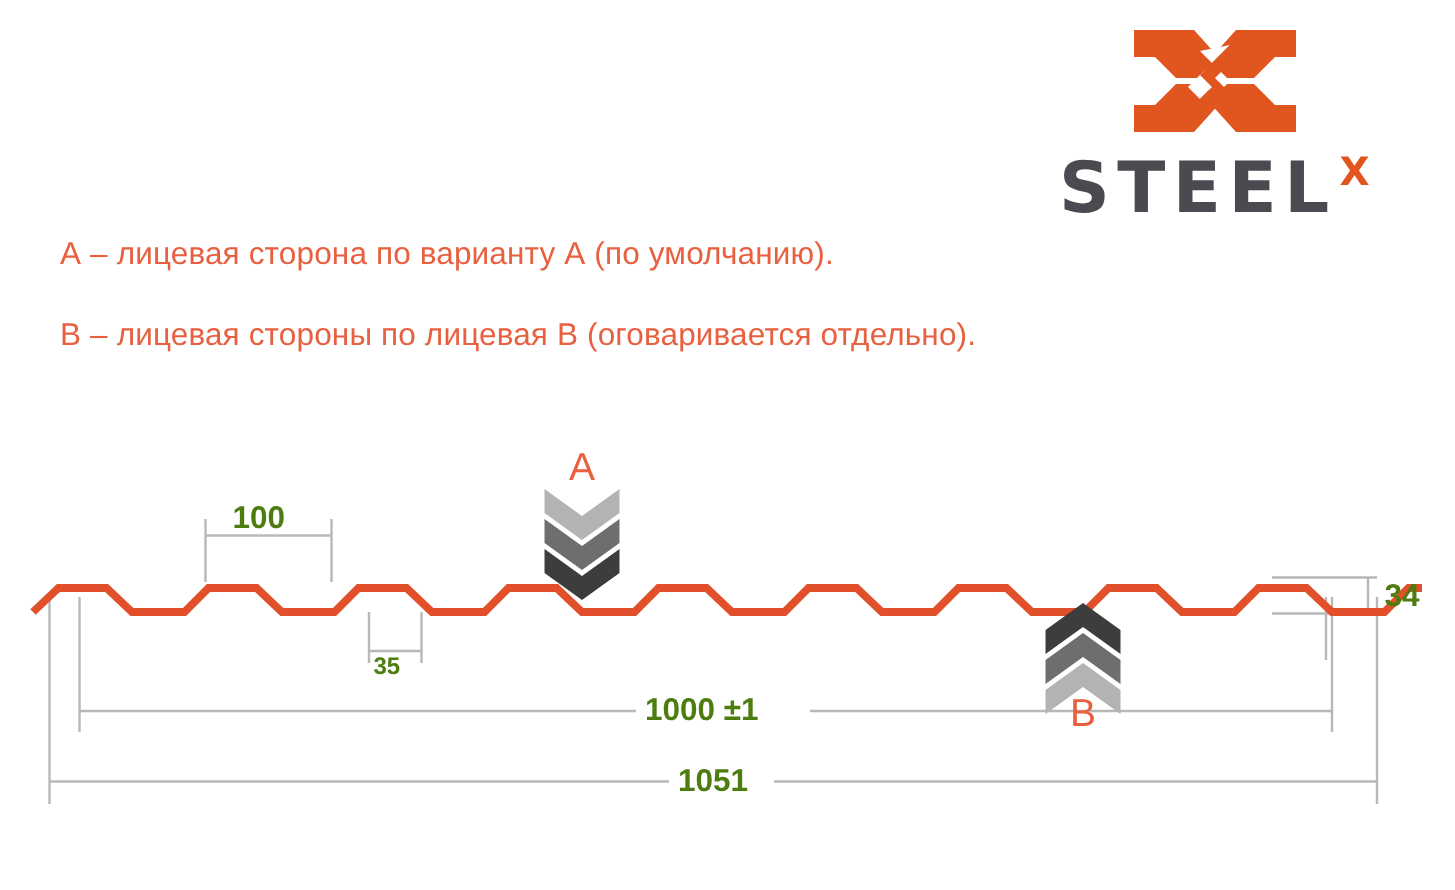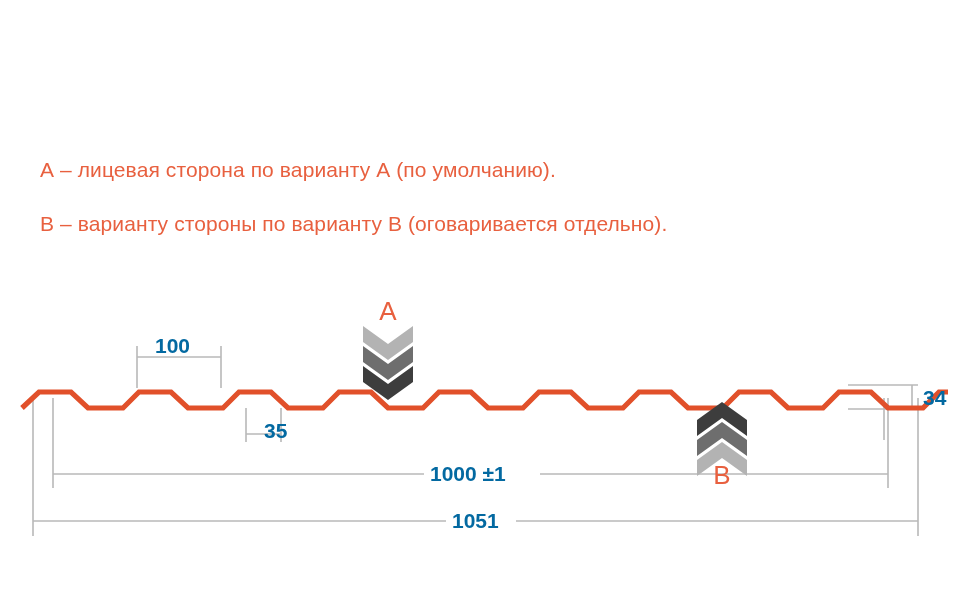--- a/index.html
+++ b/index.html
@@ -115,35 +115,34 @@
     left: 689px;
     top: 400px;
     width: 66px;
     height: 86px;
   }
   .marker-b .marker-label { bottom: -2px; }
 
   
   .dim-text {
     position: absolute;
-    color: #0369a1;
+    color: #4d7c0f;
     font-family: "Liberation Sans", sans-serif;
     font-weight: bold;
     white-space: nowrap;
   }
   .dim-100 {
     left: 155px;
     top: 334px;
     font-size: 21px;
   }
   .dim-35 {
     left: 249px;
-    top: 419px;
-    font-size: 21px;
-    margin-left: 15px;
+    top: 436px;
+    font-size: 16px;
   }
   .dim-21 {
     left: 923px;
     top: 386px;
     font-size: 21px;
   }
   .dim-1000 {
     left: 430px;
     top: 462px;
     font-size: 21px;
@@ -152,23 +151,45 @@
     left: 452px;
     top: 509px;
     font-size: 21px;
   }
 </style>
 </head>
 <body>
 
 <div id="stage">
 
+  <div class="logo-block">
+    <div class="logo-mark">
+      <svg viewBox="0 0 112 80" width="112" height="80" xmlns="http://www.w3.org/2000/svg">
+
+        <path d="M2,6 L40,6 L56,24 L46,34 L33,34 L22,24 L40,24 L30,14 L2,14 Z" fill="#e1551f"></path>
+        <path d="M2,6 L42,6 L60,26 L48,38 L30,38 L16,24 L2,24 Z" fill="#e1551f"></path>
+
+        <path d="M110,6 L70,6 L52,26 L64,38 L82,38 L96,24 L110,24 Z" fill="#e1551f"></path>
+
+        <path d="M2,74 L42,74 L60,54 L48,42 L30,42 L16,56 L2,56 Z" fill="#e1551f"></path>
+
+        <path d="M110,74 L70,74 L52,54 L64,42 L82,42 L96,56 L110,56 Z" fill="#e1551f"></path>
+
+        <path d="M66,16 L50,32 L58,40 L46,52 L38,44 L54,28 L46,20 Z" fill="#ffffff"></path>
+        <path d="M68,14 L74,20 L56,38 L64,46 L46,64 L40,58 L54,44 L46,36 Z" fill="#e1551f"></path>
+        <path d="M44,16 L62,16 L44,34 L52,42 L38,56 L26,56 L44,38 L36,30 Z" fill="#ffffff" opacity="0"></path>
+      </svg>
+    </div>
+    <div class="logo-word">
+      <span class="logo-steel">STEEL</span><span class="logo-x">X</span>
+    </div>
+  </div>
 
   <div class="note note-a">А – лицевая сторона по варианту А (по умолчанию).</div>
-  <div class="note note-b">В – варианту стороны по варианту В (оговаривается отдельно).</div>
+  <div class="note note-b">В – лицевая стороны по лицевая В (оговаривается отдельно).</div>
 
   <svg id="drawing" viewBox="0 0 970 593" xmlns="http://www.w3.org/2000/svg">
 
     <g stroke="#b8b8b8" stroke-width="1.6" fill="none">
       <line x1="137" y1="388" x2="137" y2="346"></line>
       <line x1="221" y1="388" x2="221" y2="346"></line>
       <line x1="137" y1="357" x2="221" y2="357"></line>
     </g>
 
     <g stroke="#b8b8b8" stroke-width="1.6" fill="none">

